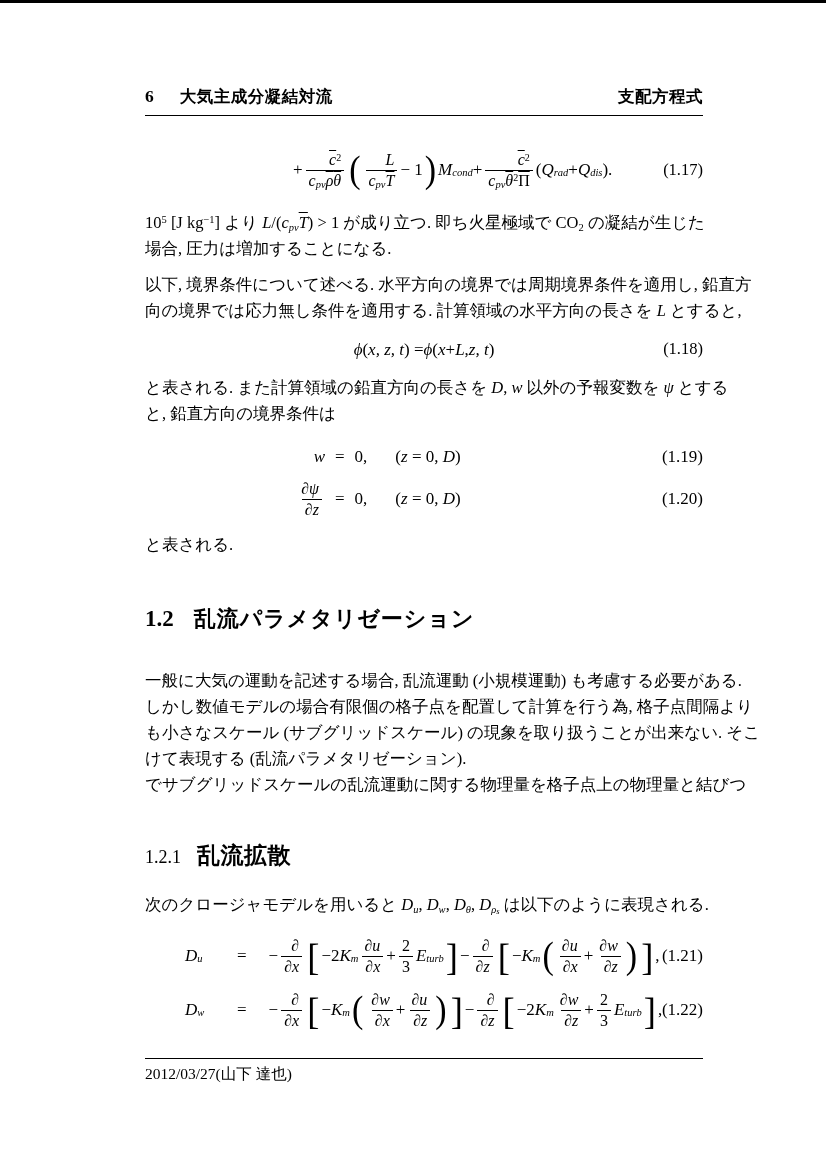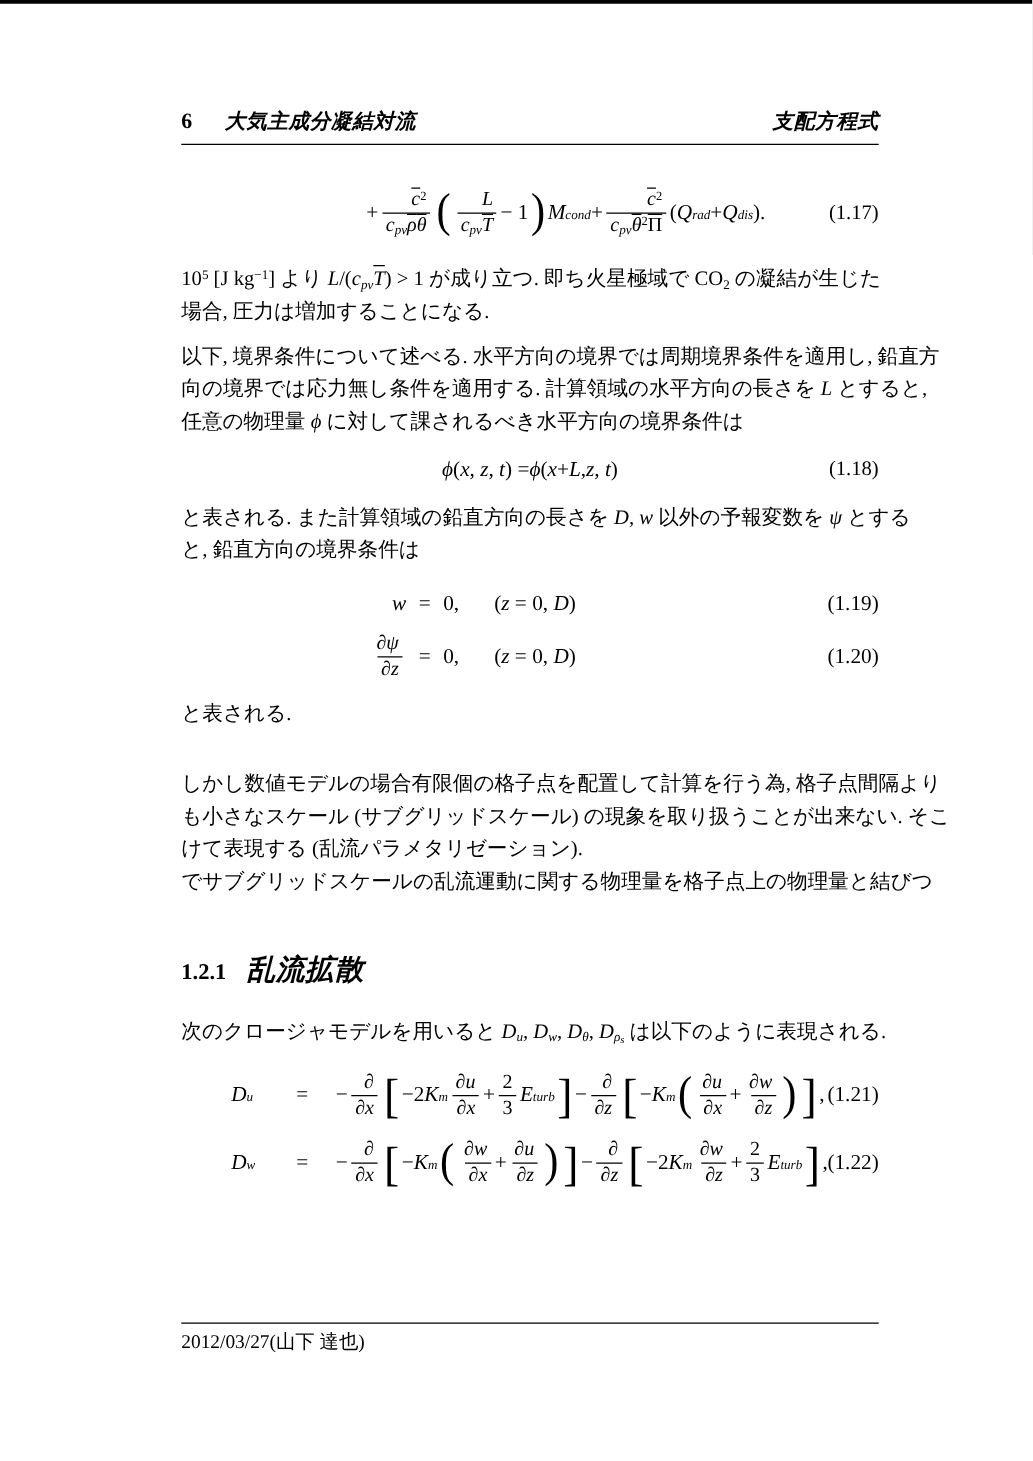--- a/index.html
+++ b/index.html
@@ -6,21 +6,21 @@
   .page {
     position:relative; width:826px; height:1169px; background:#ffffff;
     font-family:"Liberation Serif","DejaVu Serif",serif; color:#000; overflow:hidden;
   }
   .topbar { position:absolute; top:0; left:0; width:826px; height:3px; background:#000; }
   .content { position:absolute; left:145px; top:0; width:558px; }
 
   
   .header { margin-top:86px; display:flex; align-items:baseline; font-size:17px; }
   .pgnum { font-weight:bold; font-size:17.5px; }
-  .gothic { font-family:"Liberation Sans","DejaVu Sans",sans-serif; font-weight:bold;font-style:italic; }
+  .gothic { font-family:"Liberation Sans","DejaVu Sans",sans-serif; font-weight:bold; }
   .htitle { margin-left:26px; font-size:16.5px; letter-spacing:0.5px; }
   .hright { margin-left:auto; font-size:16.5px; letter-spacing:0.5px; }
   .hrule { border-top:1.4px solid #000; margin-top:7px; }
 
   
   .para { margin-top:10px; }
   .line { height:26px; line-height:26px; font-size:16.5px; white-space:nowrap; }
   .it { font-style:italic; }
   .ov { font-style:italic; text-decoration:overline; }
   .ovu { text-decoration:overline; }
@@ -56,21 +56,21 @@
   .frac sup { font-size:10px; }
 
   .big  { font-size:2em;   display:inline-block; transform:scaleY(1.12); margin:0 2px; font-weight:300; }
   .bigb { font-size:2.15em; display:inline-block; transform:scaleY(1.05); margin:0 2px; font-weight:300; }
 
   
   .sec { margin-top:46px; height:34px; display:flex; align-items:baseline; }
   .secnum { font-weight:bold; font-size:23px; }
   .sectitle { font-size:22px; margin-left:20px; letter-spacing:1px; }
   .subsec { margin-top:42px; height:26px; display:flex; align-items:baseline; }
-  .subsecnum { font-weight:bold; font-size:18px; }
+  .subsecnum { font-weight:normal; font-size:18px; }
   .subsectitle { font-size:23px; margin-left:16px; letter-spacing:0.5px;text-align:right; }
   .gap-lg { margin-top:30px; }
   .gap-md { margin-top:26px; }
 
   
   .footer { position:absolute; left:145px; top:1058px; width:558px; border-top:1.2px solid #000; }
   .footer .ftext { margin-top:5px; font-size:15.5px; line-height:20px; }
 </style>
 </head>
 <body>
@@ -102,21 +102,20 @@
     </div>
 
     <div class="para">
       <div class="line">10<sup>5</sup> [J kg<sup>−1</sup>] より <span class="it">L</span>/(<span class="it">c</span><sub>pv</sub><span class="ov">T</span>) &gt; 1 が成り立つ. 即ち火星極域で CO<sub class="rm">2</sub> の凝結が生じた</div>
       <div class="line">場合, 圧力は増加することになる.</div>
     </div>
 
     <div class="para">
       <div class="line">以下, 境界条件について述べる. 水平方向の境界では周期境界条件を適用し, 鉛直方</div>
       <div class="line">向の境界では応力無し条件を適用する. 計算領域の水平方向の長さを <span class="it">L</span> とすると,</div>
-      <div class="line">任意の物理量 <span class="it">ϕ</span> に対して課されるべき水平方向の境界条件は</div>
     </div>
 
     <div class="eqrow e118">
       <span class="eqbody"><span class="it">ϕ</span>(<span class="it">x, z, t</span>) = <span class="it">ϕ</span>(<span class="it">x</span> + <span class="it">L</span>, <span class="it">z, t</span>)</span>
       <span class="tag">(1.18)</span>
     </div>
 
     <div class="para">
       <div class="line">と表される. また計算領域の鉛直方向の長さを <span class="it">D</span>, <span class="it">w</span> 以外の予報変数を <span class="it">ψ</span> とする</div>
       <div class="line">と, 鉛直方向の境界条件は</div>
@@ -142,22 +141,27 @@
       <span class="eqsign">=</span>
       <span class="rhs">0,</span>
       <span class="cond">(<span class="it">z</span> = 0, <span class="it">D</span>)</span>
       <span class="tag">(1.20)</span>
     </div>
 
     <div class="para">
       <div class="line">と表される.</div>
     </div>
 
+    <div class="sec">
+      <span class="secnum">1.2</span>
+      <span class="sectitle gothic">乱流パラメタリゼーション</span>
+    </div>
 
     <div class="para gap-lg">
+      <div class="line">一般に大気の運動を記述する場合, 乱流運動 (小規模運動) も考慮する必要がある.</div>
       <div class="line">しかし数値モデルの場合有限個の格子点を配置して計算を行う為, 格子点間隔より</div>
       <div class="line">も小さなスケール (サブグリッドスケール) の現象を取り扱うことが出来ない. そこ</div>
       <div class="line">けて表現する (乱流パラメタリゼーション).</div>
       <div class="line">でサブグリッドスケールの乱流運動に関する物理量を格子点上の物理量と結びつ</div>
     </div>
 
     <div class="subsec">
       <span class="subsecnum">1.2.1</span>
       <span class="subsectitle gothic">乱流拡散</span>
     </div>

